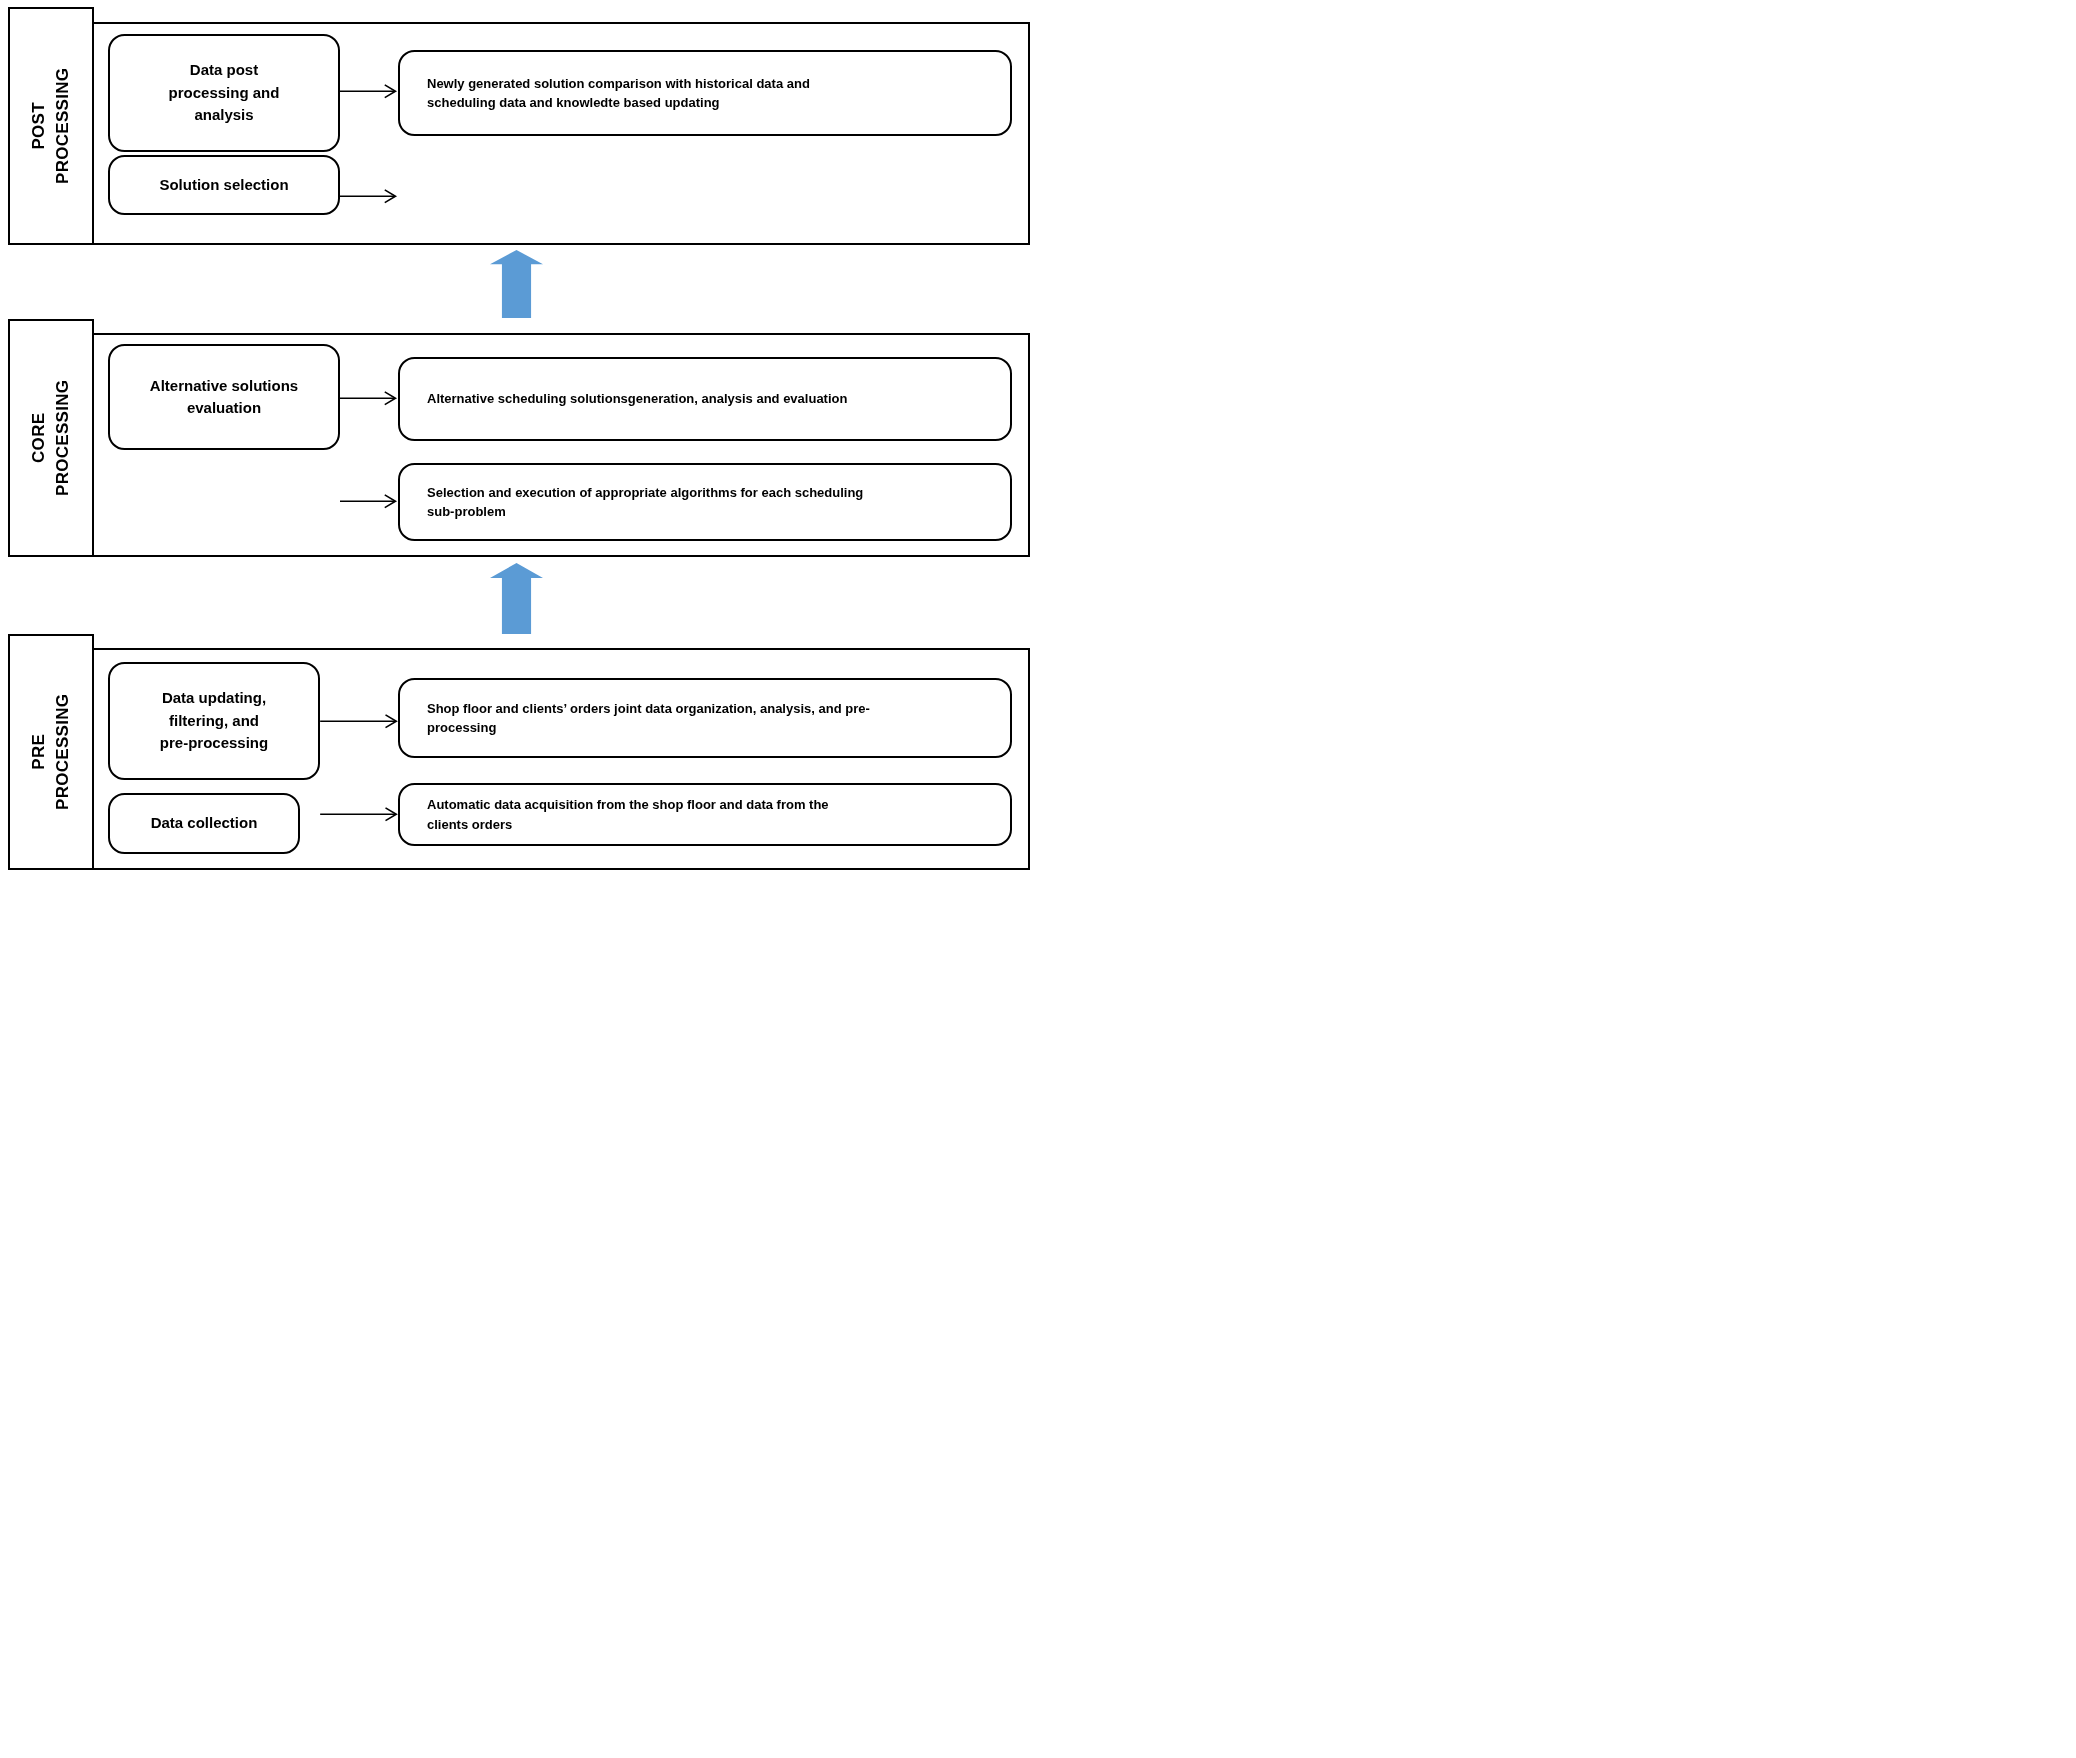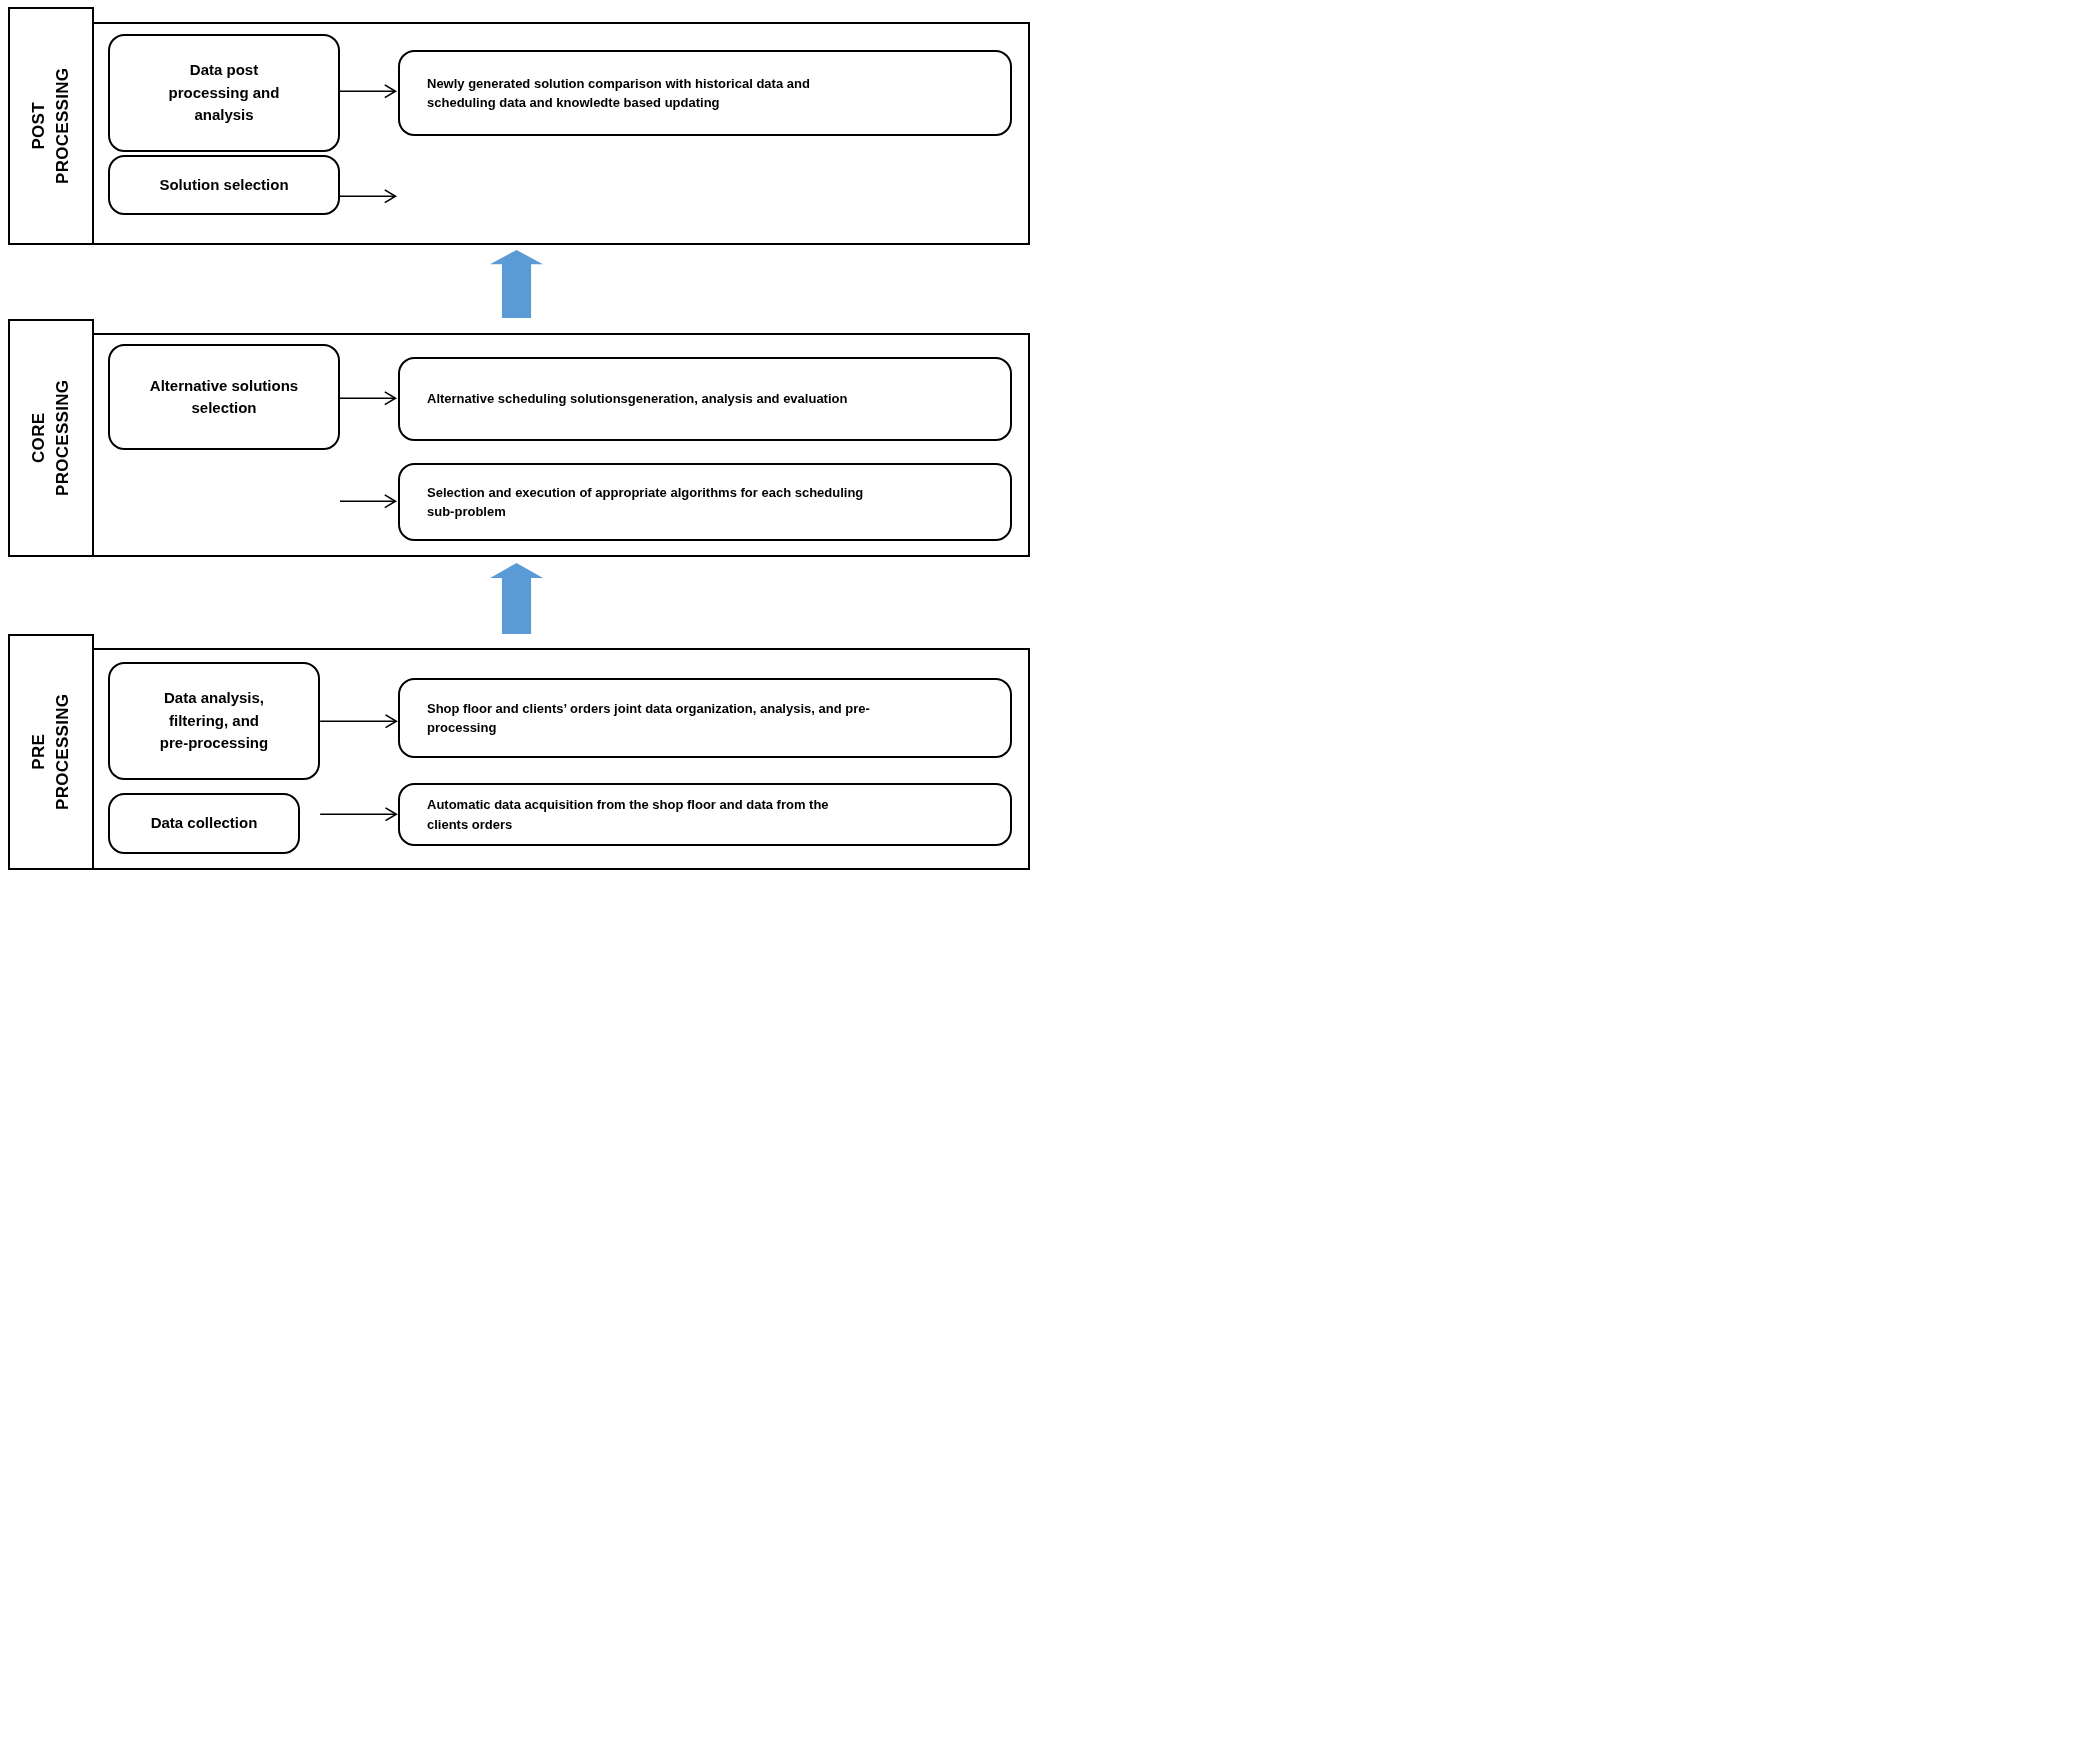--- a/index.html
+++ b/index.html
@@ -78,21 +78,21 @@
   <div class="label-box" style="top:319px;height:238px">
     <div class="vlabel">
       <div>CORE</div>
       <div>PROCESSING</div>
     </div>
   </div>
   <div class="content-box" style="top:333px;height:224px"></div>
 
   <div class="rbox src" style="left:108px;top:344px;width:232px;height:106px">
     <div class="boxtext">Alternative solutions
-selection</div>
+evaluation</div>
   </div>
   <svg class="connector" style="left:340px;top:390px" width="58" height="16.5" viewBox="0 0 92 26">
     <line x1="0" y1="13" x2="86" y2="13"></line>
       <path d="M71 3 L88 13 L71 23"></path>
   </svg>
   <div class="rbox tgt" style="left:398px;top:357px;width:614px;height:84px">
     <div class="boxtext">Alternative scheduling solutionsgeneration, analysis and evaluation</div>
   </div>
 
   <svg class="connector" style="left:340px;top:493px" width="58" height="16.5" viewBox="0 0 92 26">
@@ -108,21 +108,21 @@
 
   <div class="label-box" style="top:634px;height:236px">
     <div class="vlabel">
       <div>PRE</div>
       <div>PROCESSING</div>
     </div>
   </div>
   <div class="content-box" style="top:648px;height:222px"></div>
 
   <div class="rbox src" style="left:108px;top:662px;width:212px;height:118px">
-    <div class="boxtext">Data analysis,
+    <div class="boxtext">Data updating,
 filtering, and
 pre-processing</div>
   </div>
   <svg class="connector" style="left:320px;top:713px" width="79" height="16.5" viewBox="0 0 124 26">
     <line x1="0" y1="13" x2="118" y2="13"></line>
       <path d="M103 3 L120 13 L103 23"></path>
   </svg>
   <div class="rbox tgt" style="left:398px;top:678px;width:614px;height:80px">
     <div class="boxtext">Shop floor and clients’ orders joint data organization, analysis, and pre-
 processing</div>

